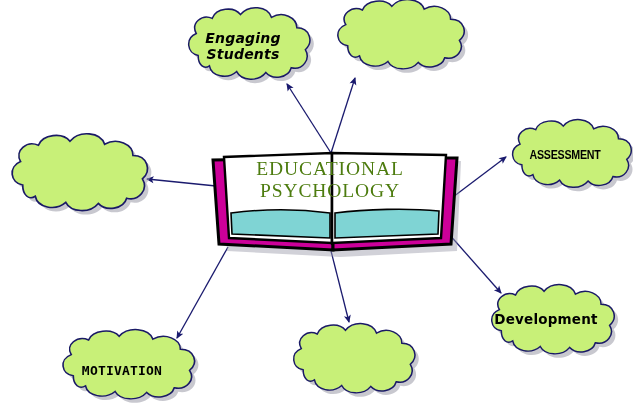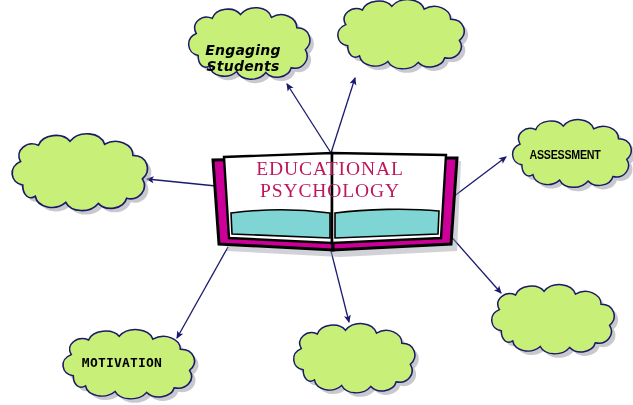--- a/index.html
+++ b/index.html
@@ -82,21 +82,21 @@
     position: absolute;
     left: 232px;
     top: 158px;
     width: 196px;
     text-align: center;
     font-family: "Liberation Serif", "DejaVu Serif", serif;
     font-weight: normal;
     font-size: 19.5px;
     line-height: 1.12;
     letter-spacing: 0.9px;
-    color: #be185d;
+    color: #4d7c0f;
     white-space: pre-line;
     pointer-events: none;
   }
 </style>
 </head>
 <body>
 
 <div id="canvas">
 
   <svg id="diagram-svg" viewBox="0 0 633 405">
@@ -182,24 +182,25 @@
 
       <path d="M 439,211 C 408,208 366,209 335,213 L 335,238 L 438,234 Z" fill="#7fd4d4" stroke="#000000" stroke-width="1.6"></path>
 
       <path d="M 332,153 L 332,245" stroke="#000000" stroke-width="2.2" fill="none"></path>
     </g>
   </svg>
 
   <div id="book-title">EDUCATIONAL
 PSYCHOLOGY</div>
 
-  <div class="cloud-label lbl-engaging" style="left:189px; top:31px; width:108px;margin-top:12px;">Engaging
+  <div class="cloud-label lbl-engaging" style="left:189px; top:31px; width:108px;">Engaging
 Students</div>
 
 
 
   <div class="cloud-label lbl-assessment" style="left:505px; top:148px; width:120px;">ASSESSMENT</div>
 
-
-
-  <div class="cloud-label lbl-motivation" style="left:58px; top:356px; width:128px;">MOTIVATION</div>
+  <div class="cloud-label lbl-development" style="left:486px; top:312px; width:120px;">Development</div>
+
+
+  <div class="cloud-label lbl-motivation" style="left:58px; top:364px; width:128px;">MOTIVATION</div>
 
 </div>
 
 </body></html>

